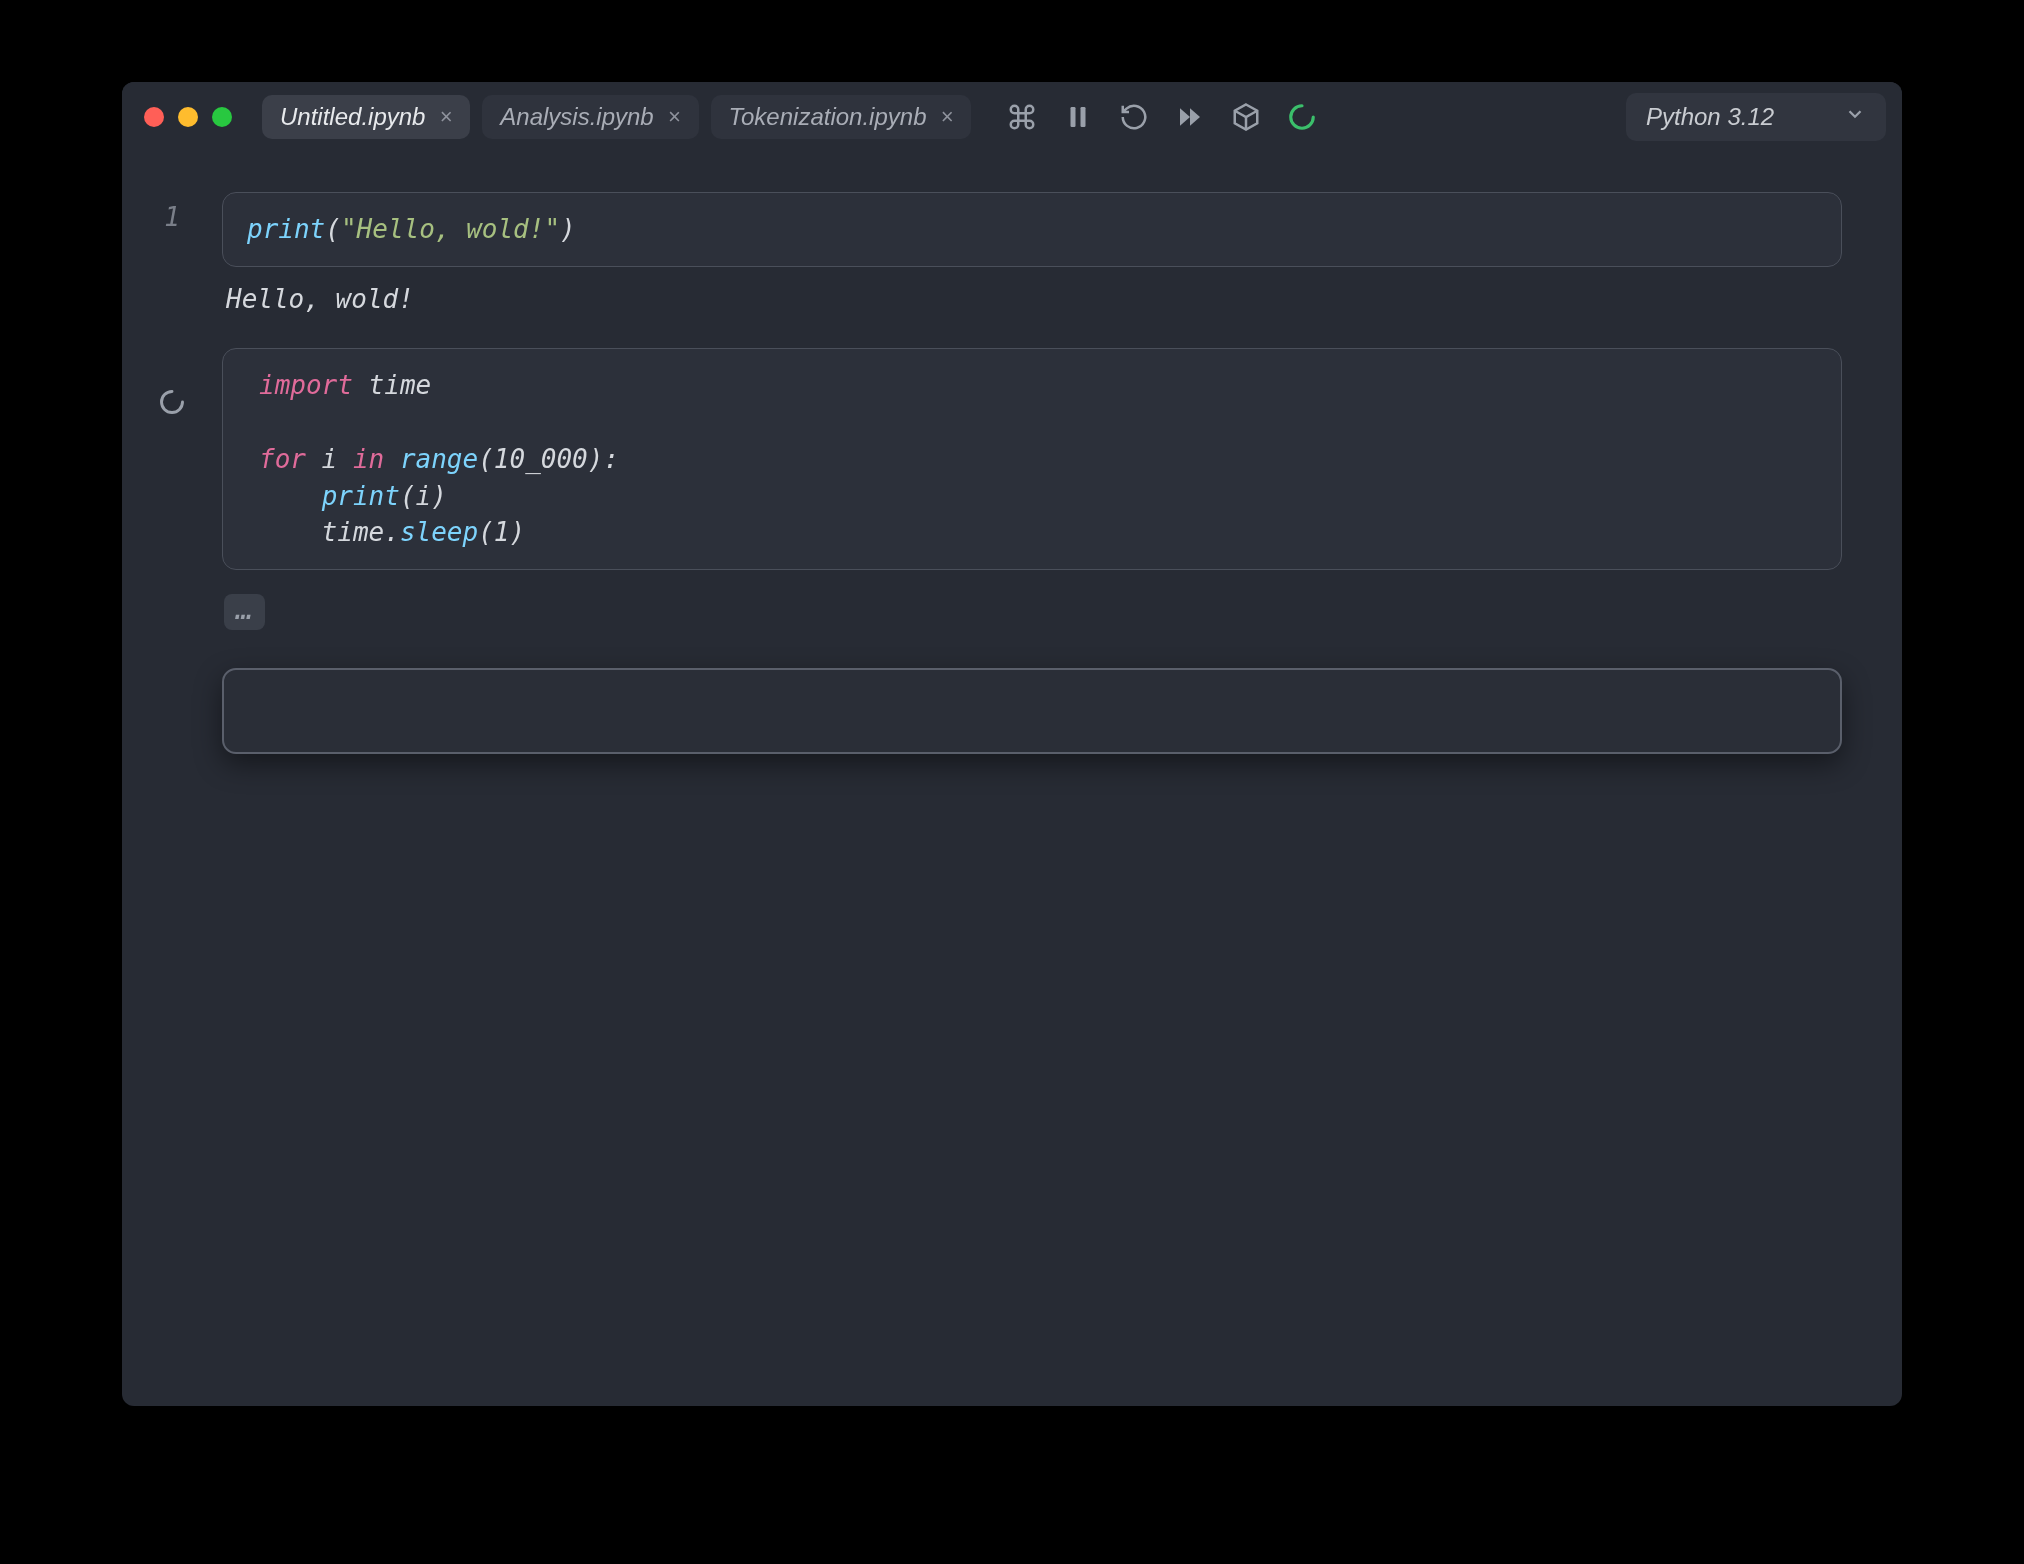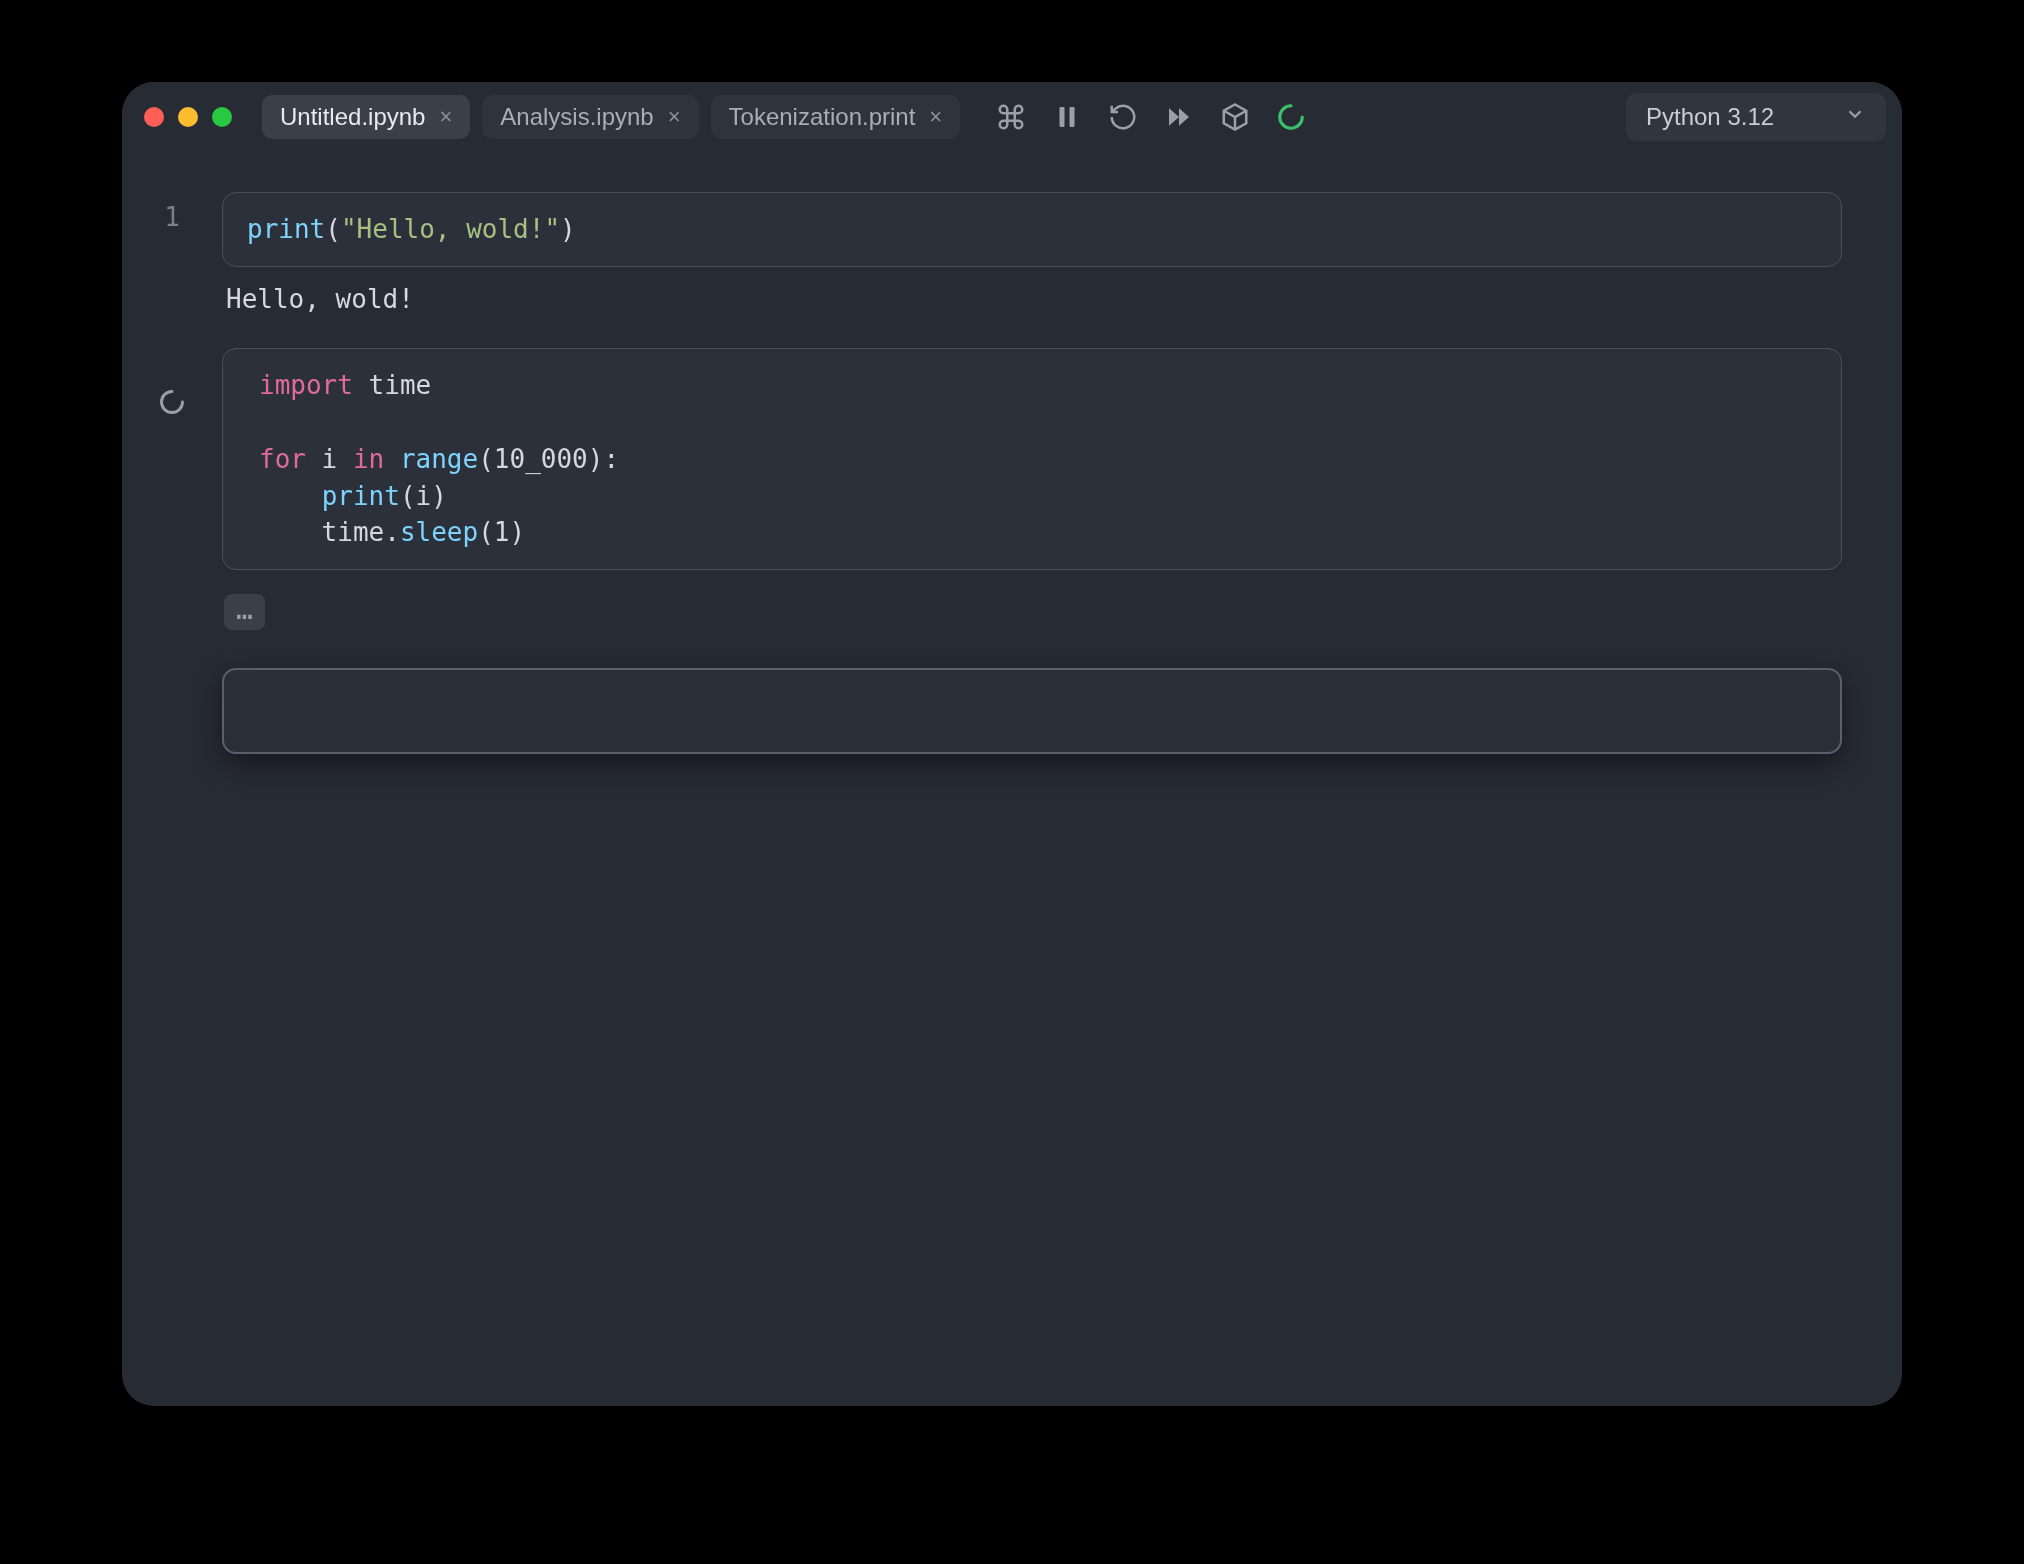--- a/index.html
+++ b/index.html
@@ -7,24 +7,25 @@
     width: 2024px; height: 1564px;
     background: #000;
     font-family: -apple-system, BlinkMacSystemFont, "Segoe UI", sans-serif;
     overflow: hidden;
   }
   .window {
     position: absolute;
     left: 122px; top: 82px;
     width: 1780px; height: 1324px;
     background: #272b34;
-    border-radius: 32px;
+    border-radius: 12px;
     box-shadow: 0 30px 80px rgba(0,0,0,0.7);
     display: flex; flex-direction: column;
     overflow: hidden;
+    font-style: italic;
   }
   
   .titlebar {
     height: 70px;
     display: flex; align-items: center;
     padding: 0 16px;
     gap: 12px;
     background: #272b34;
   }
   .traffic-lights { display: flex; gap: 14px; margin-right: 18px; margin-left: 6px; }
@@ -149,21 +150,21 @@
     <div class="tabs">
       <div class="tab active">
         <span>Untitled.ipynb</span>
         <span class="close">×</span>
       </div>
       <div class="tab inactive">
         <span>Analysis.ipynb</span>
         <span class="close">×</span>
       </div>
       <div class="tab inactive">
-        <span>Tokenization.print</span>
+        <span>Tokenization.ipynb</span>
         <span class="close">×</span>
       </div>
     </div>
 
     <div class="toolbar-icons">
       <div class="ticon">
         <svg viewBox="0 0 24 24" fill="none" stroke="currentColor" stroke-width="2">
           <path d="M6 3a3 3 0 0 1 3 3v3H6a3 3 0 1 1 0-6zM18 3a3 3 0 0 0-3 3v3h3a3 3 0 1 0 0-6zM6 21a3 3 0 0 0 3-3v-3H6a3 3 0 1 0 0 6zM18 21a3 3 0 0 1-3-3v-3h3a3 3 0 1 1 0 6zM9 9h6v6H9z"></path>
         </svg>
       </div>

